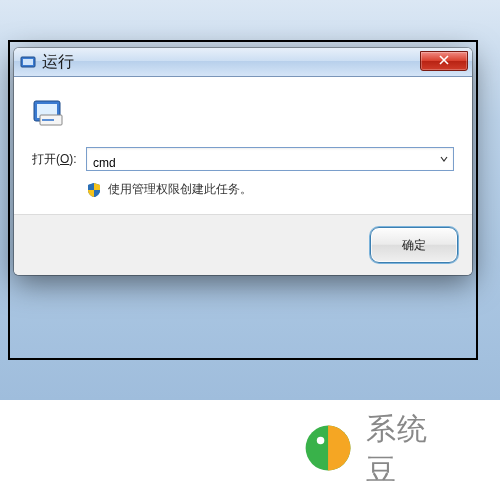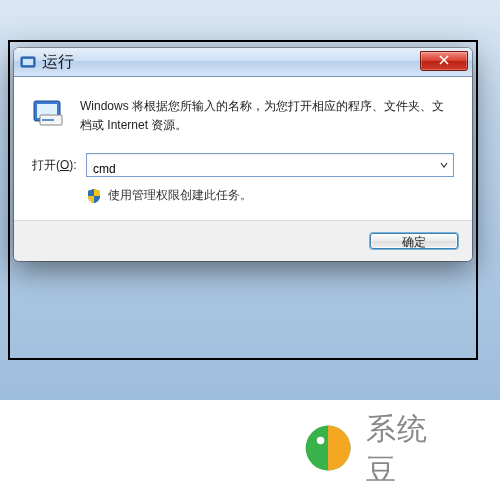--- a/index.html
+++ b/index.html
@@ -161,25 +161,25 @@
   .button-bar {
     background: #f0f0f0;
     border-top: 1px solid #dcdcdc;
     padding: 12px 14px;
     display: flex;
     justify-content: flex-end;
     gap: 10px;
   }
   .btn {
     min-width: 88px;
-    height: 16px;
+    height: 36px;
     padding: 0 10px;
     background: linear-gradient(180deg, #fdfdfd 0%, #ebebeb 48%, #dddddd 50%, #f0f0f0 100%);
     border: 1px solid #8a8a8a;
-    border-radius: 3px;
+    border-radius: 9px;
     font-size: 12px;
     font-family: inherit;
     cursor: pointer;
     box-shadow: inset 0 0 0 1px rgba(255,255,255,0.7);
     color: #222;
   }
   .btn.default {
     border-color: #3c7fb1;
     box-shadow: 0 0 0 1px #7bb3db, inset 0 0 0 1px rgba(255,255,255,0.7);
   }
@@ -242,21 +242,20 @@
 
     <div class="desc-row">
       <span class="run-icon">
         <svg viewBox="0 0 34 34">
           <rect x="2" y="6" width="26" height="20" rx="2" fill="#3b7bd1" stroke="#1f4d8a" stroke-width="1"></rect>
           <rect x="5" y="9" width="20" height="14" fill="#dff0ff"></rect>
           <rect x="8" y="20" width="22" height="10" rx="1" fill="#f5f5f5" stroke="#888"></rect>
           <path d="M10 25 h12" stroke="#5a8fd6" stroke-width="2"></path>
         </svg>
       </span>
-      <div class="desc-text">Windows 将根据您所输入的名称，为您打开相应的程序、文件夹、文档或 Internet 资源。</div>
     </div>
 
     <div class="open-row">
       <div class="open-label">
         <span>打开(</span><u>O</u><span>):</span>
       </div>
       <div class="combo">
         <input type="text" value="cmd" style="">
         <div class="dropbtn">
           <span>

